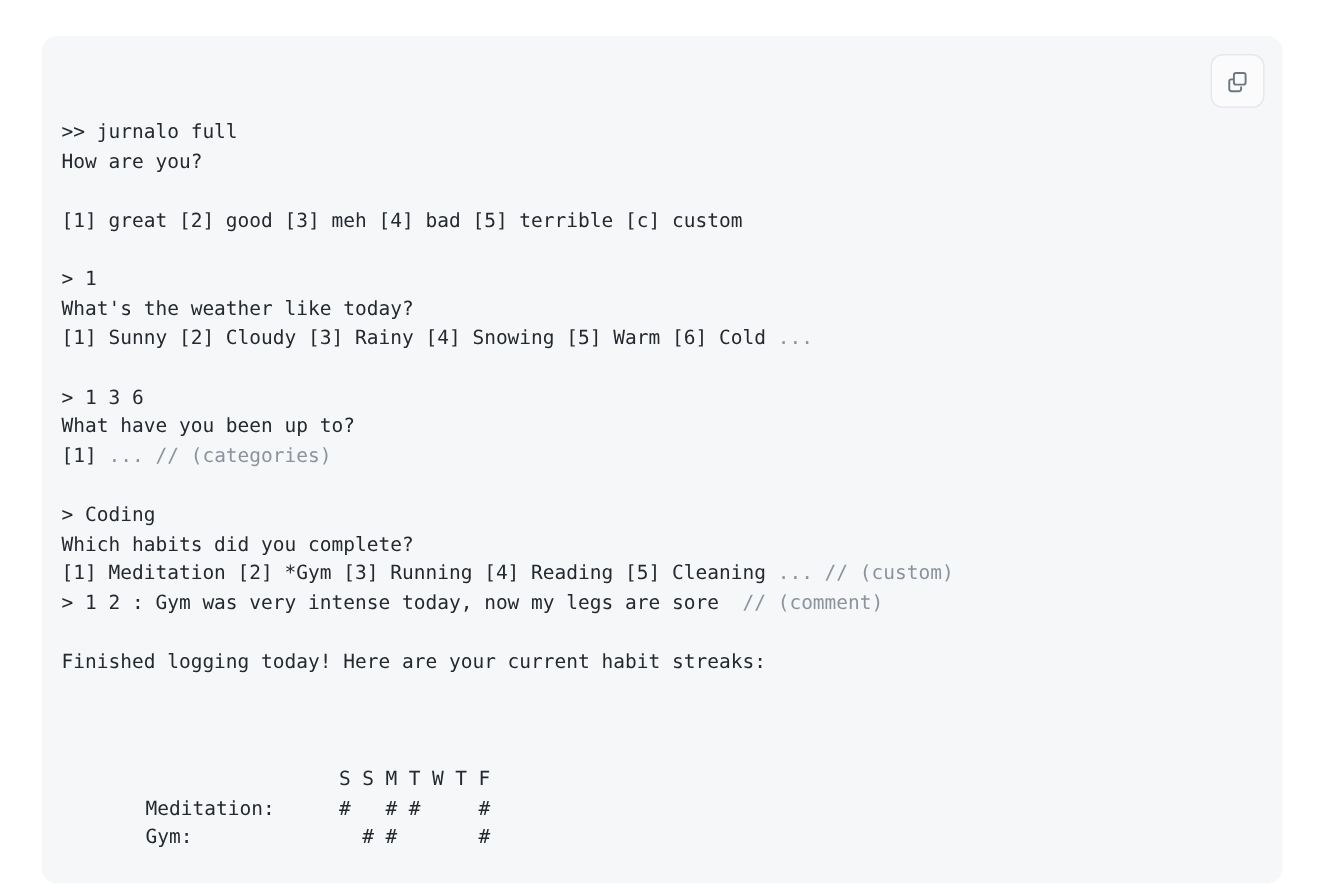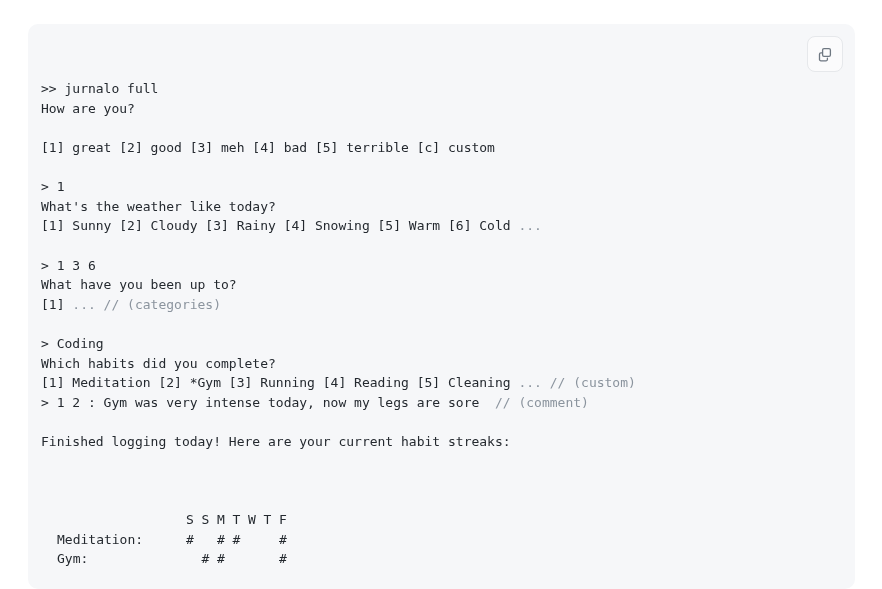--- a/index.html
+++ b/index.html
@@ -56,20 +56,21 @@
 
   .line { height: 19.6px; white-space: pre; }
   .blank { height: 19.6px; }
   .dim { color: #8b949e; }
 
   
   .streak-row {
     height: 19.6px;
     white-space: pre;
     position: relative;
+    margin-left: 40px;
   }
   .streak-label {
     display: inline-block;
     width: 129px;
     padding-left: 16px;
   }
   .streak-cell {
     display: inline-block;
     width: 15.5px;
     text-align: left;

